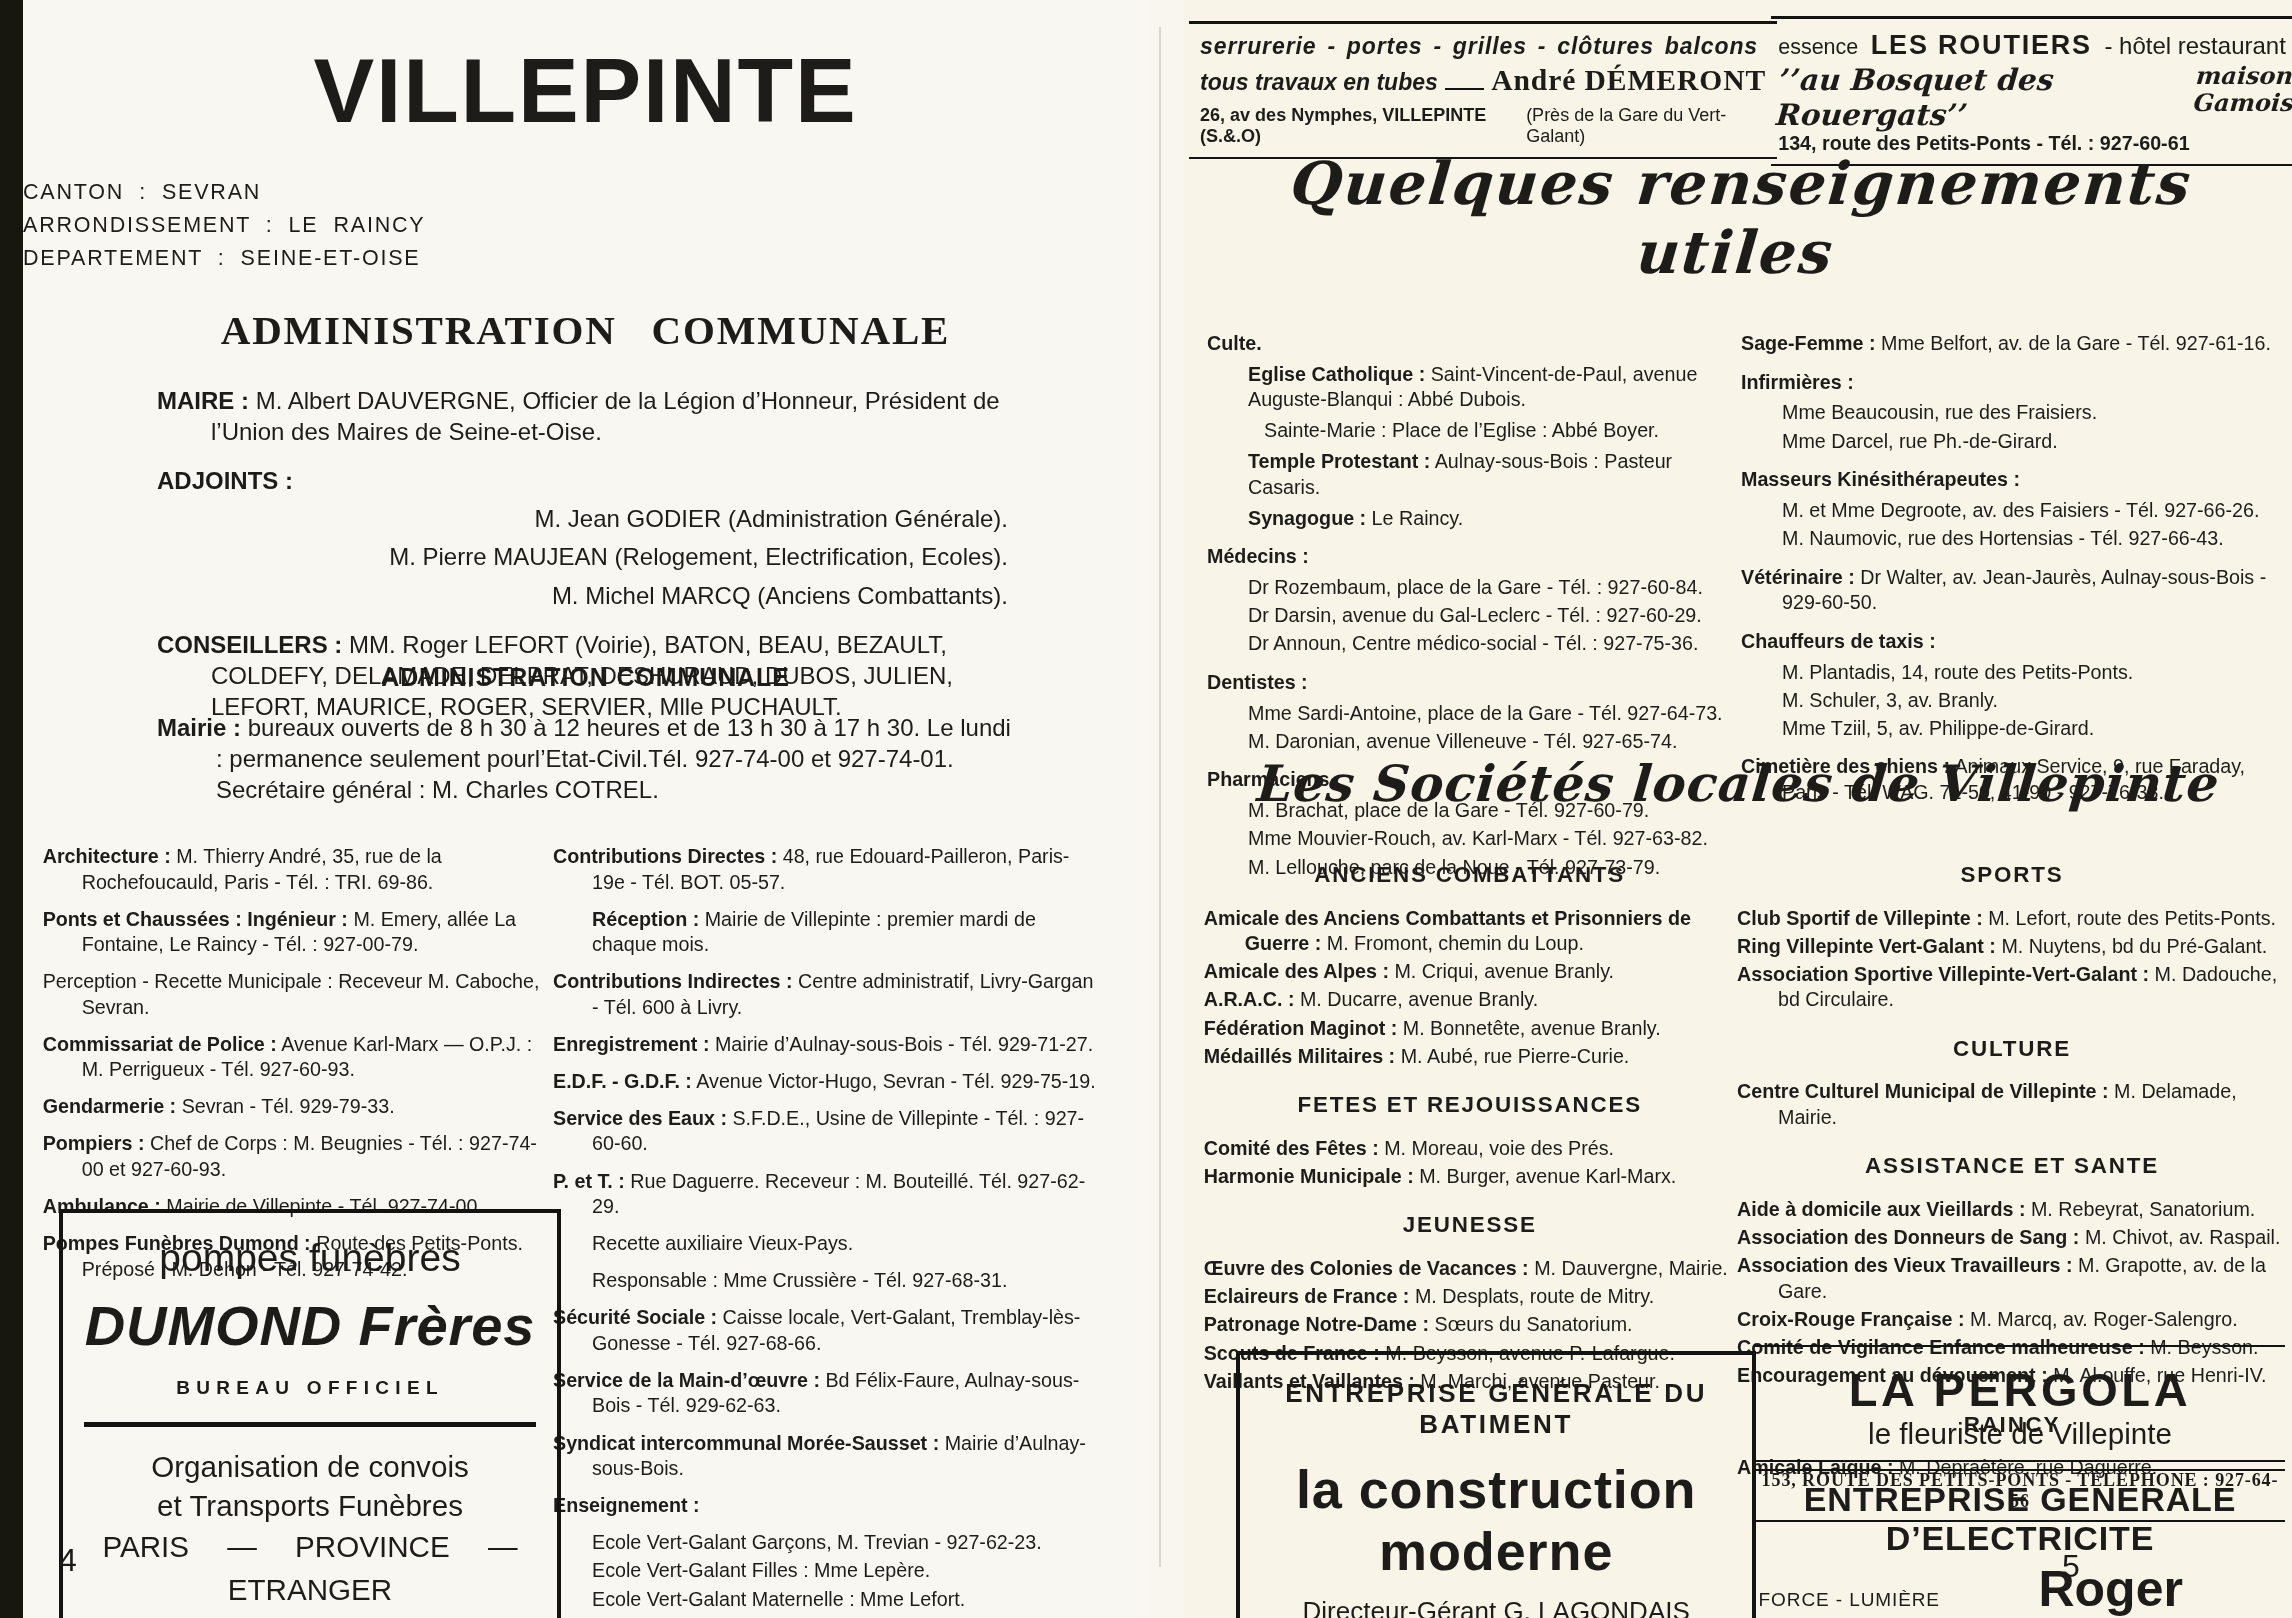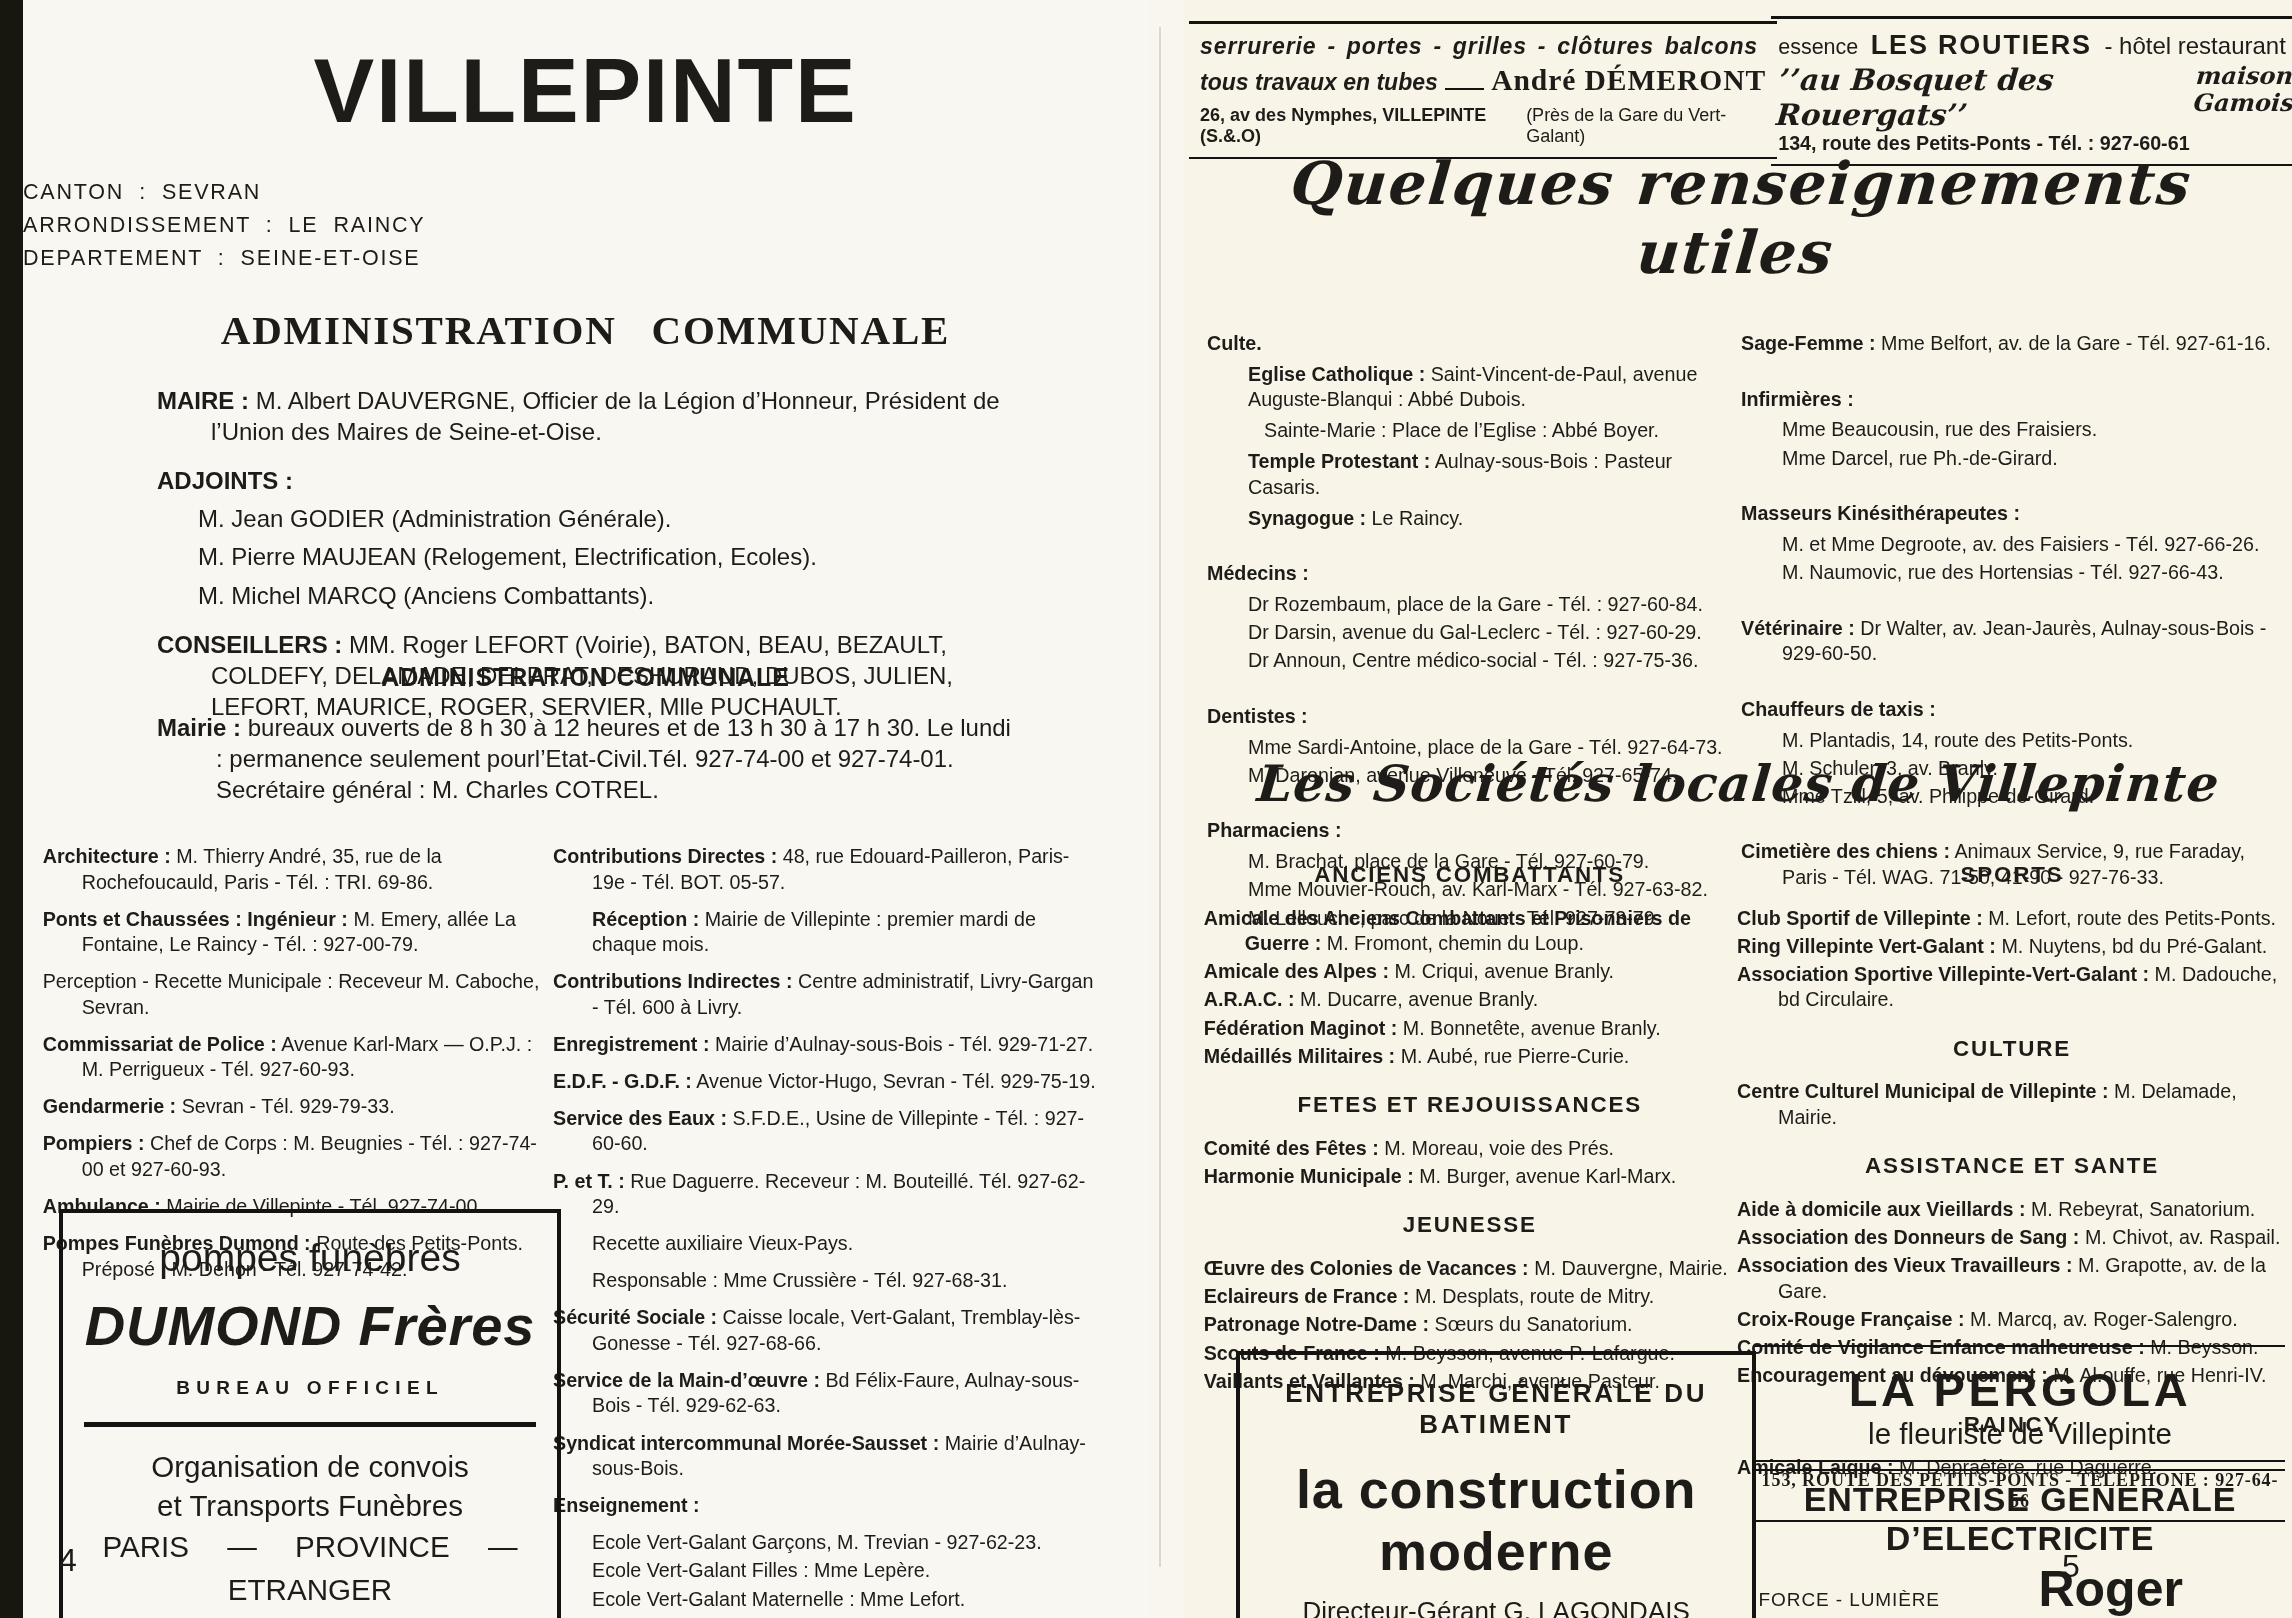--- a/index.html
+++ b/index.html
@@ -12,37 +12,37 @@
   .edge-left{position:absolute;left:0;top:0;width:23px;height:1618px;background:#17160f;}
   .seam{position:absolute;left:1159px;top:27px;width:1.8px;height:1540px;background:rgba(90,80,55,.18);}
   .edge-bottom{position:absolute;left:1184px;top:1608px;width:1109px;height:10.7px;background:#0e0d09;}
   .edge-right{position:absolute;left:2284px;top:0;width:9px;height:1618px;background:#aab093;}
   .edge-right-dark{position:absolute;left:2278px;top:1469px;width:14.3px;height:150px;background:#3f4531;}
 
   
   .entries .entry{margin:0 0 5.4px;text-indent:-41px;padding-left:41px;}
   .entries .entry.ind1{text-indent:0;padding-left:0;margin-left:41px;}
   .entries .entry.ind2{text-indent:0;padding-left:0;margin-left:57px;}
-  .entries .entry.gap{margin-top:30px;}
+  .entries .entry.gap{margin-top:13px;}
   .entries .entry.tight{margin-bottom:2.7px;}
   .entries b{font-weight:bold;}
   .col-header{text-align:center;font-weight:bold;font-size:22.4px;letter-spacing:1.8px;margin:23px 0 18px;}
   .col-header:first-child{margin-top:0;}
 
   
   .vp-title{position:absolute;top:39px;left:0;width:100%;margin:0;text-align:center;
             font-size:91px;font-weight:bold;letter-spacing:1.8px;}
   .vp-sub{position:absolute;top:176px;left:0;width:100%;
           font-size:21.5px;letter-spacing:1.8px;word-spacing:7.2px;line-height:33px;}
   .admin-heading{position:absolute;top:306px;left:0;width:100%;margin:0;text-align:center;
             font-family:"Liberation Serif",serif;font-weight:bold;font-size:41px;
             letter-spacing:1.8px;word-spacing:23px;}
   .officials{position:absolute;top:385px;left:134px;width:851px;font-size:24px;line-height:31px;}
   .officials .entry{margin-bottom:7.2px;text-indent:-54px;padding-left:54px;}
-  .officials .entry.ind1{text-indent:0;padding-left:0;}
+  .officials .entry.ind1{text-indent:0;padding-left:0;text-align:right;}
   .officials .entry.gap{margin-top:18px;}
   .heading2{position:absolute;top:663px;left:0;width:100%;margin:0;text-align:center;
             font-weight:bold;font-size:25px;letter-spacing:0.9px;}
   .mairie{position:absolute;top:712px;left:134px;width:858px;font-size:24px;line-height:31px;}
   .mairie .entry{text-indent:-59px;padding-left:59px;}
   .dir-col{position:absolute;font-size:19.7px;line-height:25.5px;}
   #dir-left{top:844px;left:19.7px;width:507px;}
   #dir-right{top:844px;left:530px;width:543px;}
   .dir-col .entry{margin-bottom:11.6px;text-indent:-39px;padding-left:39px;}
   .dir-col .entry.ind1{text-indent:0;padding-left:0;margin-left:39px;}

